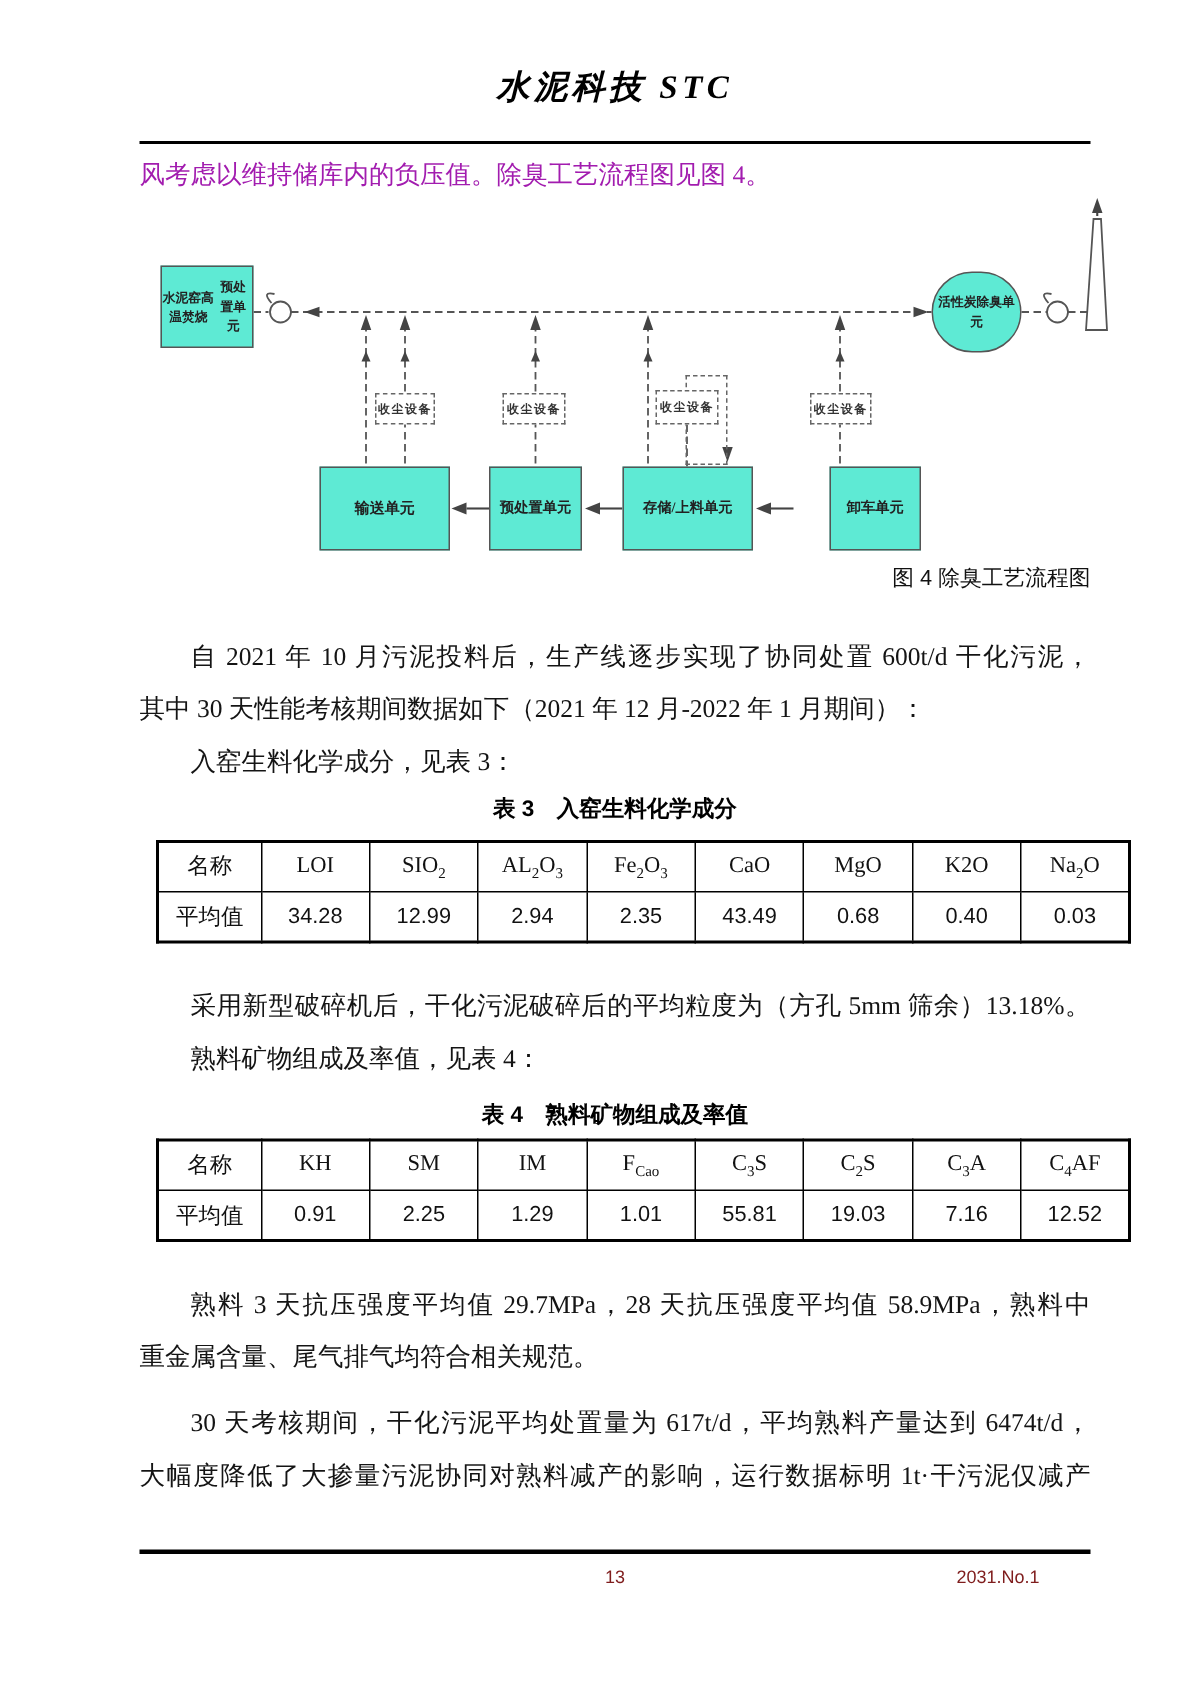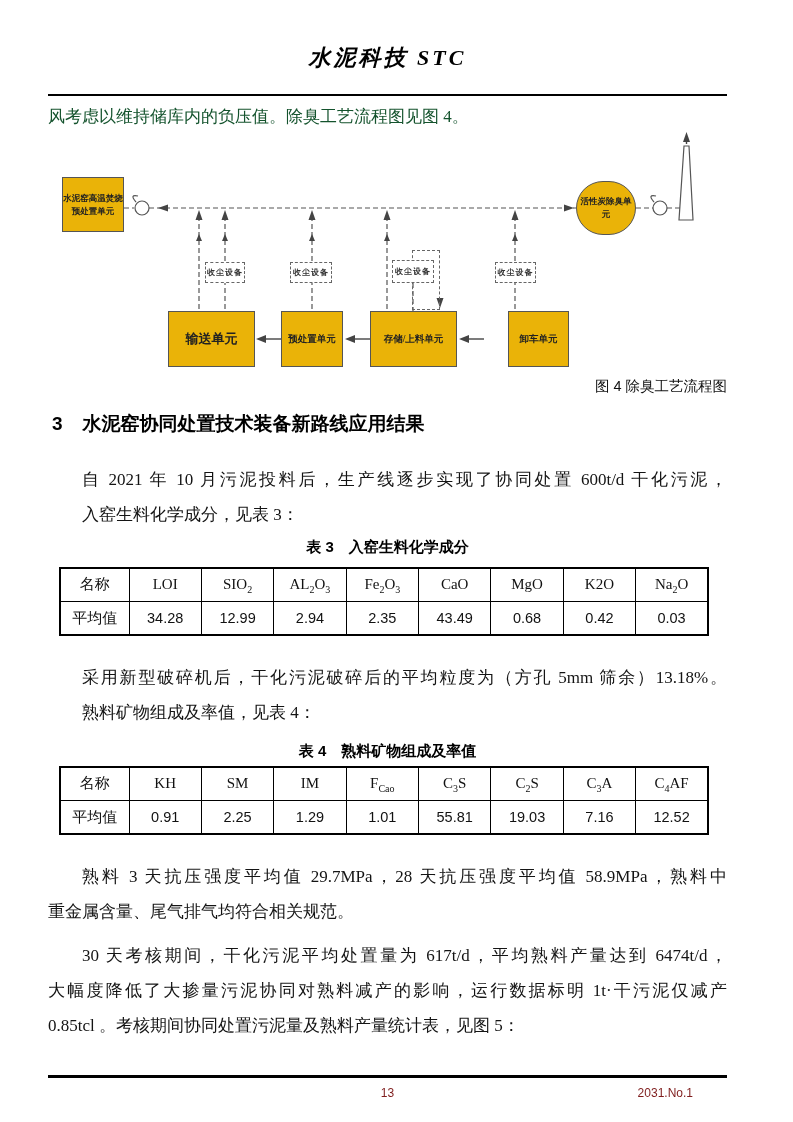--- a/index.html
+++ b/index.html
@@ -1,45 +1,45 @@
 <!DOCTYPE html>
 <html><head>
 <meta charset="utf-8">
 <style>
   html,body{margin:0;padding:0;background:#fff;}
   .page{position:relative;width:793px;height:1122px;box-sizing:border-box;
-        padding:44px 66px 0 48px;background:#fff;color:#111;
+        padding:44px 66px 0 93px;background:#fff;color:#111;
         font-family:"Liberation Serif","DejaVu Serif",serif;overflow:hidden;}
 
   
   .journal-title{margin:0;text-align:center;font-size:22px;line-height:28px;
         font-weight:bold;font-style:italic;letter-spacing:3px;color:#000;}
   .header-rule{margin-top:22px;border-top:2px solid #000;height:0;}
 
   
   .para{font-size:17px;line-height:35px;color:#141414;}
   .para .line{white-space:nowrap;}
   .line-j{text-align:justify;text-align-last:justify;white-space:normal;}
   .indent{text-indent:34px;}
-  .intro-line{margin-top:6px;font-size:17px;line-height:30px;color:#14532d;}
+  .intro-line{margin-top:6px;font-size:17px;line-height:30px;color:#a21caf;}
 
   
   .figure{position:relative;height:244px;margin-top:0;}
   .fig-canvas{position:absolute;left:-6px;top:0;width:680px;height:244px;}
   .flow-svg{position:absolute;left:0;top:0;}
-  .fnode{position:absolute;box-sizing:border-box;border:1.4px solid #555;background:#eab308;
-         display:flex;flex-direction:column;align-items:center;justify-content:center;
+  .fnode{position:absolute;box-sizing:border-box;border:1.4px solid #555;background:#5eead4;
+         display:flex;align-items:center;justify-content:center;
          font-weight:bold;color:#222;text-align:center;line-height:1.5;z-index:2;}
   .fdust{position:absolute;box-sizing:border-box;border:1px dashed #666;background:#fff;
          display:flex;align-items:center;justify-content:center;
          font-weight:bold;color:#333;z-index:3;font-size:8px;letter-spacing:1px;}
   .fdust-empty{position:absolute;box-sizing:border-box;border:1px dashed #666;z-index:1;}
   .fn-kiln{left:20px;top:45px;width:62px;height:55px;font-size:8.5px;}
   .fn-carbon{left:534px;top:49px;width:60px;height:54px;font-size:8.5px;border-radius:27px;}
-  .fn-convey{left:126px;top:179px;width:87px;height:56px;font-size:13px;}
+  .fn-convey{left:126px;top:179px;width:87px;height:56px;font-size:10px;}
   .fn-pretreat{left:239px;top:179px;width:62px;height:56px;font-size:9.5px;}
   .fn-storage{left:328px;top:179px;width:87px;height:56px;font-size:9.5px;}
   .fn-unload{left:442px;top:179px;width:61px;height:56px;font-size:9.5px;margin-left:24px;}
   .fd1{left:163px;top:130px;width:40px;height:21px;}
   .fd2{left:248px;top:130px;width:42px;height:21px;}
   .fd3{left:350px;top:128px;width:42px;height:23px;}
   .fd3b{left:370px;top:118px;width:28px;height:60px;}
   .fd4{left:453px;top:130px;width:41px;height:21px;}
   .fig-caption{text-align:right;font-family:"Liberation Sans","DejaVu Sans",sans-serif;
          font-size:14.5px;line-height:20px;color:#111;}
@@ -147,26 +147,24 @@
       <div class="fdust fd3">收尘设备</div>
       <div class="fdust fd4">收尘设备</div>
       <div class="fnode fn-convey">输送单元</div>
       <div class="fnode fn-pretreat">预处置单元</div>
       <div class="fnode fn-storage">存储/上料单元</div>
       <div class="fnode fn-unload">卸车单元</div>
     </div>
   </div>
   <div class="fig-caption">图 4 除臭工艺流程图</div>
 
-  <div class="sec-heading">
-    <span class="sec-num">3</span><span>水泥窑协同处置技术装备新路线应用结果</span>
-  </div>
 
   <div class="para mt7">
     <div class="line line-j indent">自 2021 年 10 月污泥投料后，生产线逐步实现了协同处置 600t/d 干化污泥，</div>
+    <div class="line">其中 30 天性能考核期间数据如下（2021 年 12 月-2022 年 1 月期间）：</div>
   </div>
   <div class="para">
     <div class="line indent">入窑生料化学成分，见表 3：</div>
   </div>
 
   <div class="tbl-caption cap3">表 3　入窑生料化学成分</div>
   <table class="data t3">
     <colgroup>
         <col style="width:69px">
         <col>
@@ -191,21 +189,21 @@
       <th><span>Na</span><sub>2</sub><span>O</span><sub></sub></th>
     </tr>
     <tr>
       <td class="lab">平均值</td>
       <td class="val">34.28</td>
       <td class="val">12.99</td>
       <td class="val">2.94</td>
       <td class="val">2.35</td>
       <td class="val">43.49</td>
       <td class="val">0.68</td>
-      <td class="val">0.42</td>
+      <td class="val">0.40</td>
       <td class="val">0.03</td>
     </tr>
   </tbody>
     </table>
 
   <div class="para mt7">
     <div class="line line-j indent">采用新型破碎机后，干化污泥破碎后的平均粒度为（方孔 5mm 筛余）13.18%。</div>
   </div>
   <div class="para">
     <div class="line indent">熟料矿物组成及率值，见表 4：</div>
@@ -250,21 +248,20 @@
   </tbody>
     </table>
 
   <div class="para mt7">
     <div class="line line-j indent">熟料 3 天抗压强度平均值 29.7MPa，28 天抗压强度平均值 58.9MPa，熟料中</div>
     <div class="line">重金属含量、尾气排气均符合相关规范。</div>
   </div>
   <div class="para mt9">
     <div class="line line-j indent">30 天考核期间，干化污泥平均处置量为 617t/d，平均熟料产量达到 6474t/d，</div>
     <div class="line line-j">大幅度降低了大掺量污泥协同对熟料减产的影响，运行数据标明 1t·干污泥仅减产</div>
-    <div class="line">0.85tcl 。考核期间协同处置污泥量及熟料产量统计表，见图 5：</div>
   </div>
 
   <div class="footer-rule"></div>
   <div class="footer-row">
     <div class="footer-page">13</div>
     <div class="footer-issue">2031.No.1</div>
   </div>
 
 </div>
 

